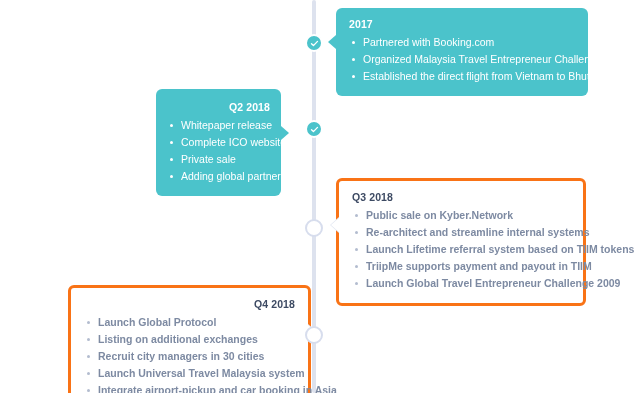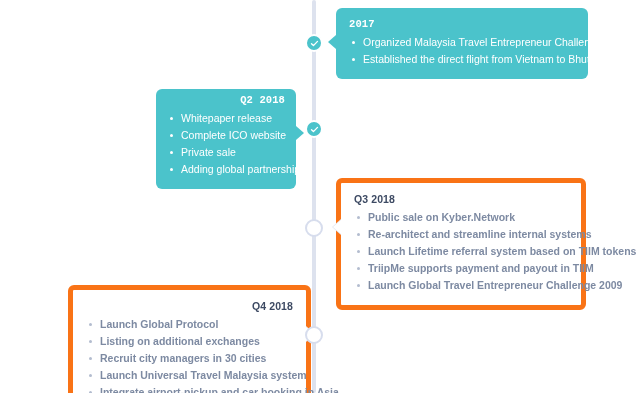--- a/index.html
+++ b/index.html
@@ -72,32 +72,32 @@
     z-index: 3;
   }
 
   .card.teal {
     background: #4bc3cb;
     color: #ffffff;
     border: none;
   }
   .card.plain {
     background: #ffffff;
-    border: 5px solid #f97316;
+    border: 3px solid #f97316;
     color: #77839b;
   }
 
   .card-title {
     font-size: 10.5px;
     font-weight: bold;
     line-height: 13px;
     margin: 0 0 3px 0;
     letter-spacing: 0.1px;
   }
-  .card.teal .card-title { color: #ffffff; font-family: Liberation Mono, monospace; }
+  .card.teal .card-title { color: #ffffff; }
   .card.plain .card-title { color: #3d4a63; }
 
   .card-list {
     list-style: none;
     margin: 0;
     padding: 0;
   }
   .card-list li {
     position: relative;
     padding-left: 14px;
@@ -171,21 +171,21 @@
   .notch-right-white-f {
     border-top: 7px solid transparent;
     border-bottom: 7px solid transparent;
     border-left: 8px solid #ffffff;
     right: -8px;
     top: 37px;
   }
 
   
   #card-2017  { left: 336px; top: 8px;   width: 252px; padding: 10px 13px 11px 13px; }
-  #card-q2    { left: 156px; top: 89px;  width: 140px; padding: 5px 11px 11px 11px; }
+  #card-q2    { left: 156px; top: 89px;  width: 125px; padding: 12px 11px 11px 11px; }
   #card-q3    { left: 336px; top: 178px; width: 250px; padding: 10px 13px 11px 13px; }
   #card-q4    { left: 68px;  top: 285px; width: 243px; padding: 10px 13px 11px 13px; }
 </style>
 </head>
 <body>
 
 <div class="timeline-root">
 
   <div class="spine"></div>
 
@@ -199,20 +199,21 @@
       <path d="M2 6.3 L4.6 8.8 L10 3.2" fill="none" stroke="#ffffff" stroke-width="1.8" stroke-linecap="round" stroke-linejoin="round"></path>
     </svg>
   </div>
   <div class="marker todo marker-3"></div>
   <div class="marker todo marker-4"></div>
 
   <div class="card teal" id="card-2017">
     <div class="notch notch-left-teal"></div>
     <div class="card-title">2017</div>
     <ul class="card-list">
+      <li>Partnered with Booking.com</li>
       <li>Organized Malaysia Travel Entrepreneur Challenge</li>
       <li>Established the direct flight from Vietnam to Bhutan</li>
     </ul>
   </div>
 
   <div class="card teal align-right" id="card-q2">
     <div class="notch notch-right-teal"></div>
     <div class="card-title">Q2 2018</div>
     <ul class="card-list">
       <li>Whitepaper release</li>

